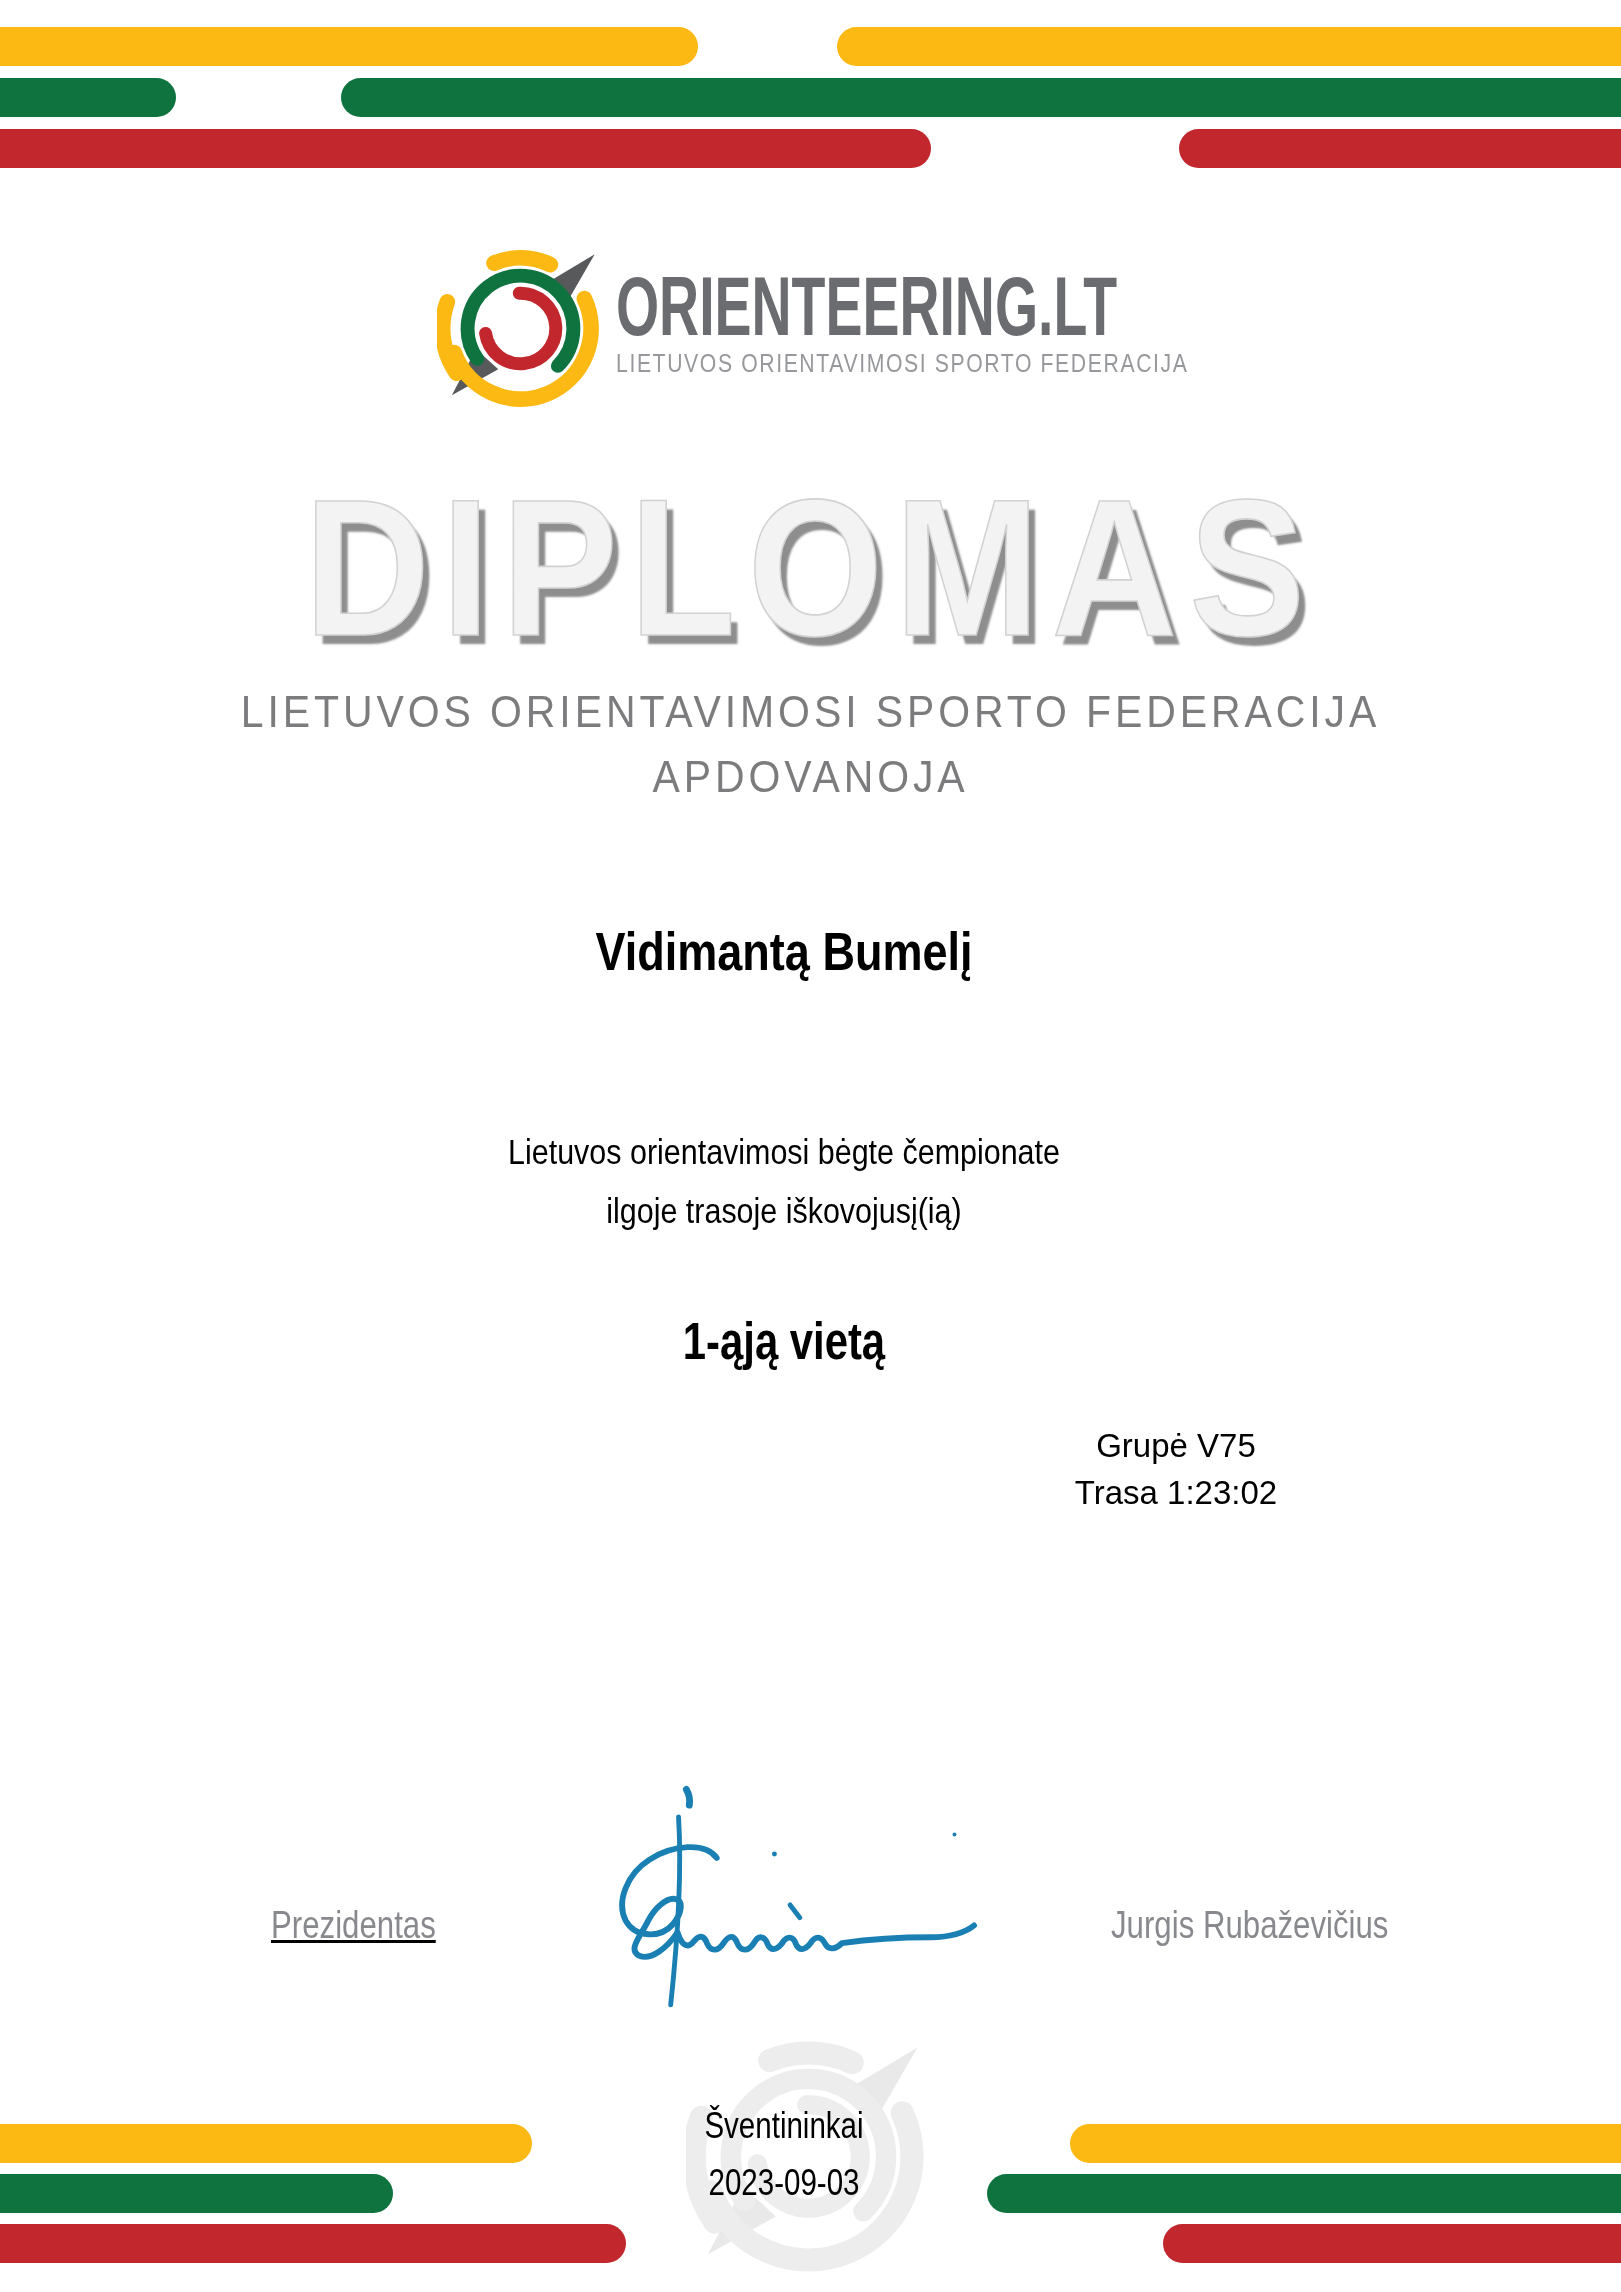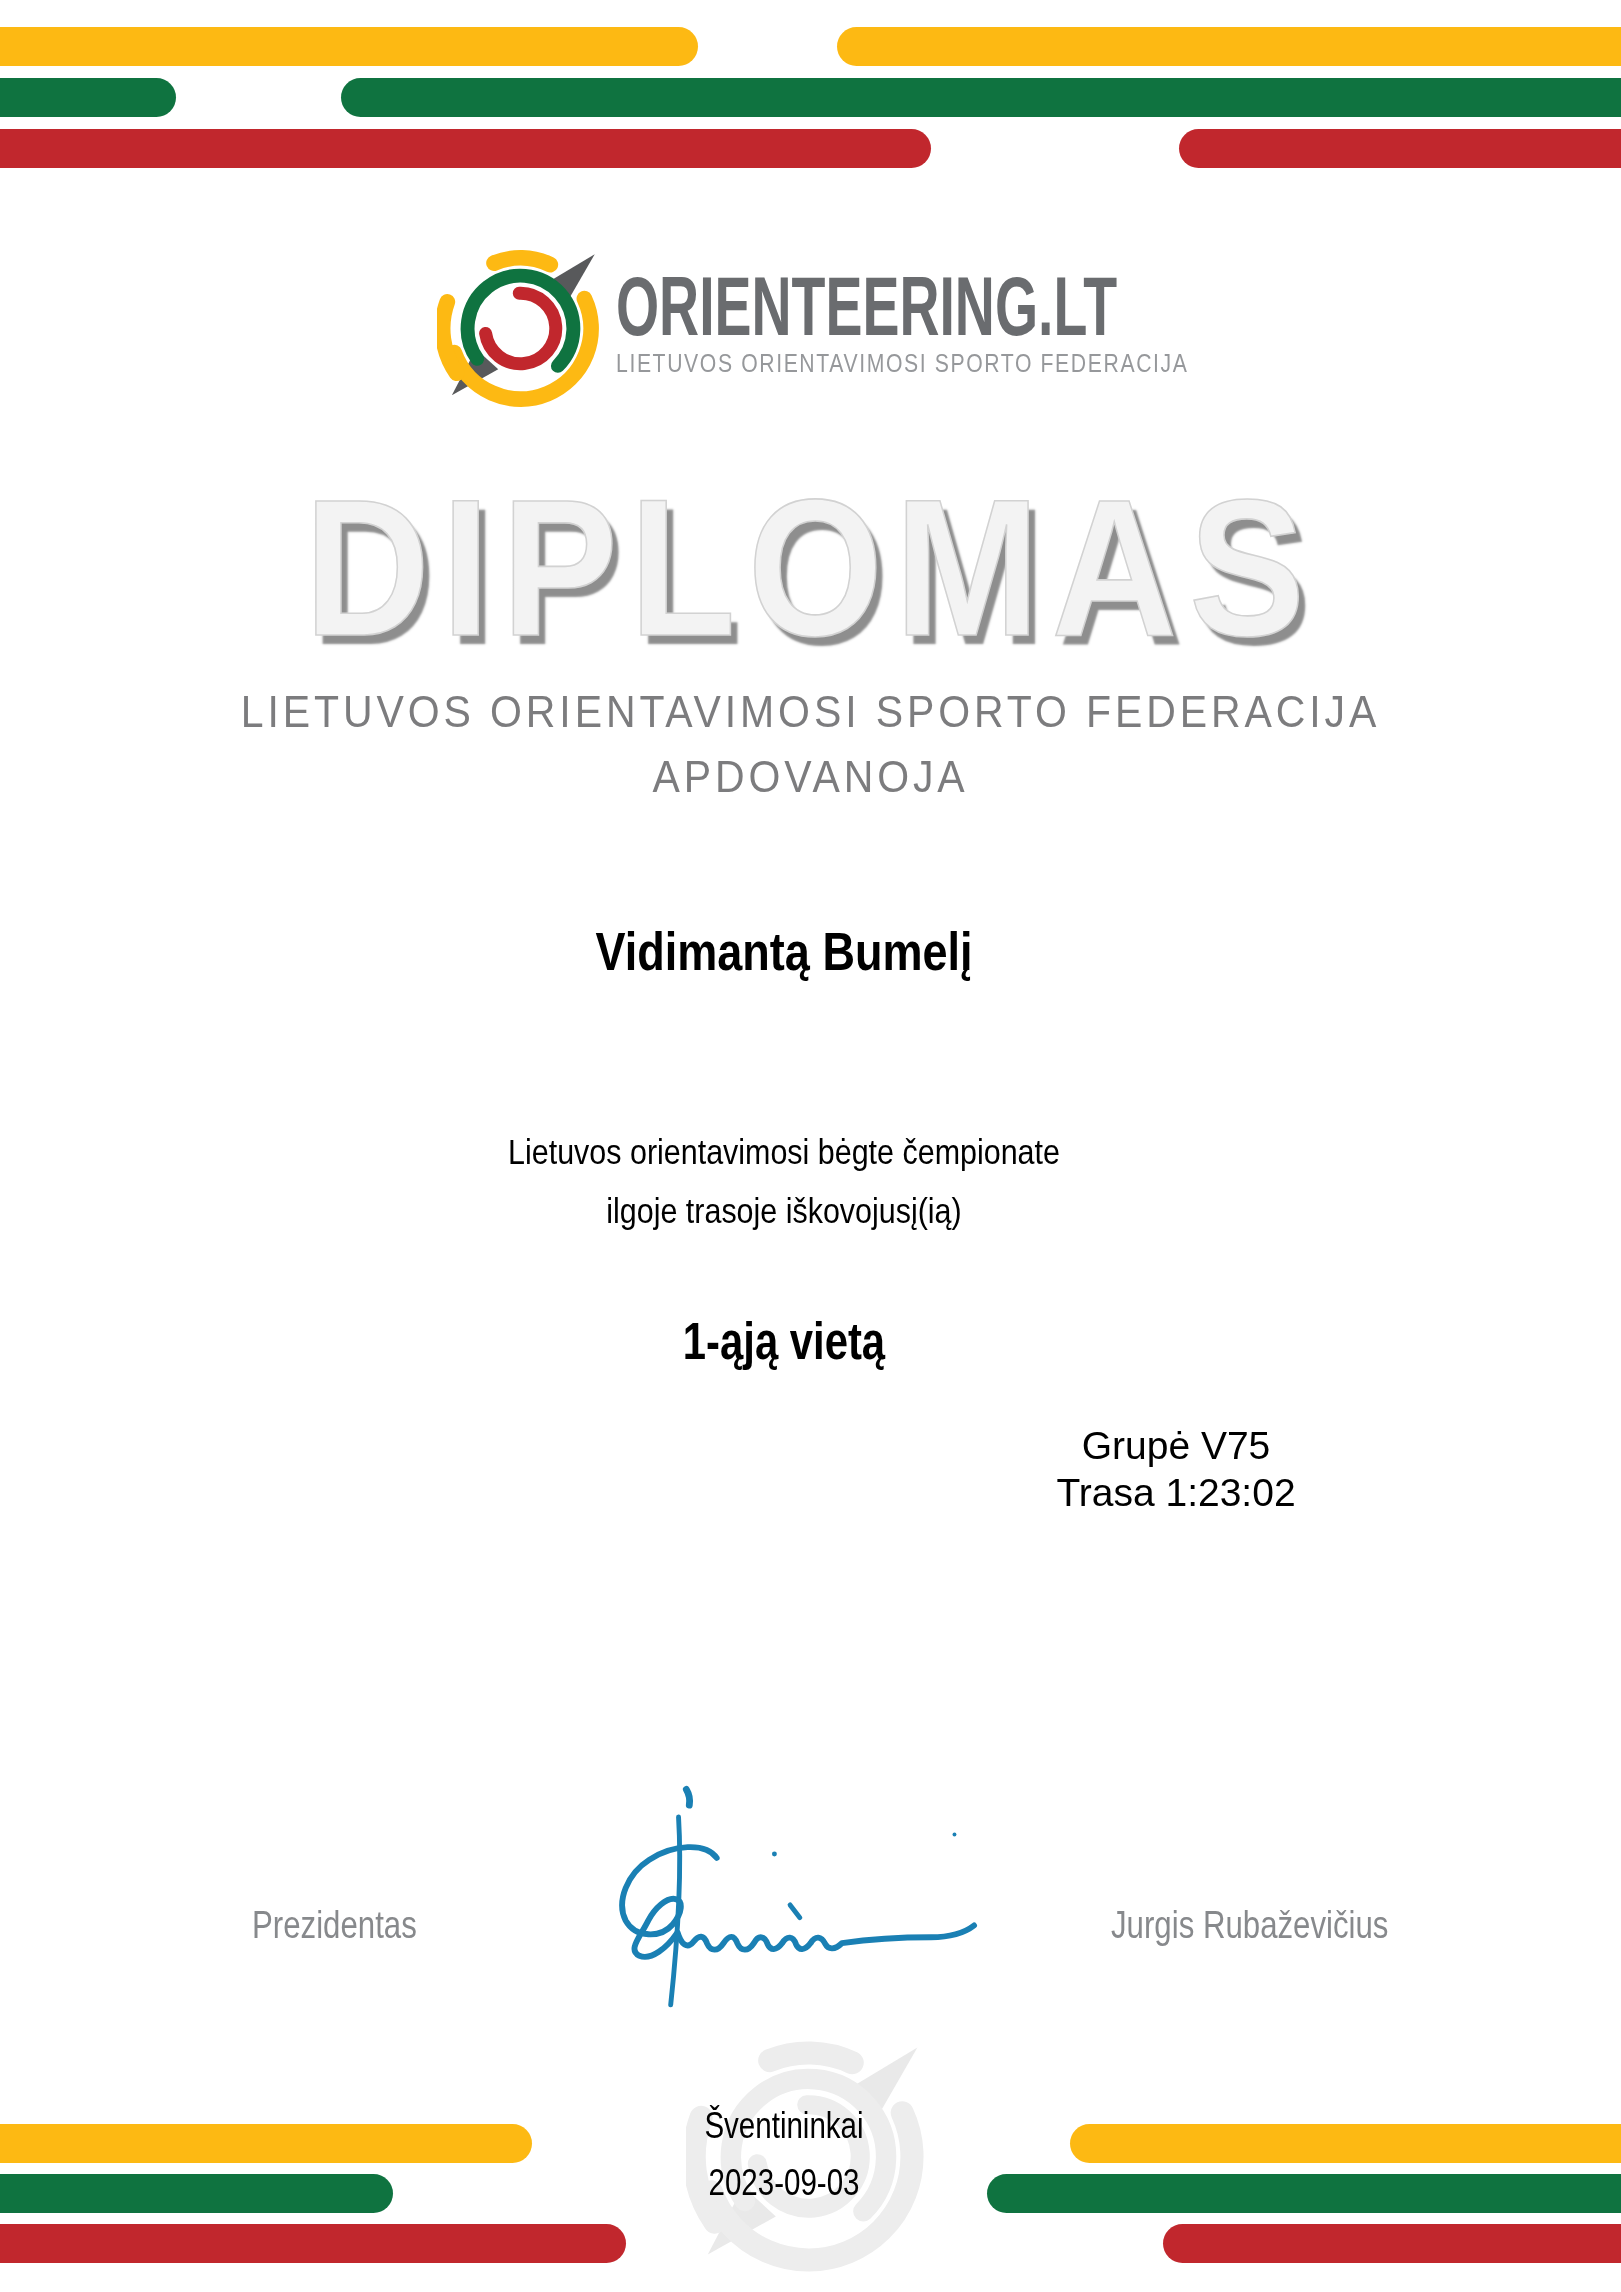--- a/index.html
+++ b/index.html
@@ -47,21 +47,21 @@
   }
 
   
   .c800{left:0;width:1568px;text-align:center;white-space:nowrap;color:#000;}
   .name{font-size:53px;font-weight:700;line-height:64px;transform:scaleX(.85);transform-origin:center top;}
   .event-line{font-size:35px;line-height:43px;transform:scaleX(.87);transform-origin:center top;}
   .place{font-size:51px;font-weight:700;line-height:61px;transform:scaleX(.82);transform-origin:center top;}
 
   
   .results{left:980px;top:1422px;width:392px;text-align:center;
-    font-size:39px;line-height:47px;color:#000;}
+    font-size:33px;line-height:47px;color:#000;}
 
   
   .sig-label{
     font-size:39px;line-height:47px;color:#87898C;white-space:nowrap;
     transform:scaleX(.80);transform-origin:left top;
   }
   .sig-stroke{fill:none;stroke:#1A80B4;stroke-linecap:round;stroke-linejoin:round;}
 
   
   .arc{fill:none;stroke-linecap:round;}
@@ -124,21 +124,21 @@
   </div>
 
   <svg class="abs" style="left:588px;top:1764px;z-index:2;" width="412" height="274" viewBox="0 0 420 280">
     <path class="sig-stroke" style="stroke-width:7;" d="M100,26 C103,31 104,36 103,42"></path>
     <path class="sig-stroke" style="stroke-width:5;" d="M92,54 C96,120 90,190 84,246"></path>
     <path class="sig-stroke" style="stroke-width:6;" d="M131,96 C120,80 86,82 62,98 C40,112 28,140 38,160 C48,178 74,178 86,164 C96,152 97,140 89,138 C80,136 68,147 61,160 C52,178 40,190 52,196 C64,201 80,188 91,172 C95,185 101,189 107,182 C113,174 118,175 121,183 C125,192 132,192 138,183 C144,174 149,175 152,183 C156,192 163,192 169,183 C174,174 180,176 183,184 C186,191 192,191 198,183 C203,175 209,176 212,184 C215,191 221,191 227,183 C232,175 238,176 242,184 C245,190 252,190 259,183 C280,180 315,177 350,177 C370,177 385,172 394,165"></path>
     <path class="sig-stroke" style="stroke-width:5;" d="M206,144 L216,157"></path>
     <circle cx="190" cy="92" r="2.5" fill="#1A80B4"></circle>
     <circle cx="374" cy="72" r="2" fill="#1A80B4"></circle>
   </svg>
-  <div class="abs" style="left:252px;top:1901px;">
+  <div class="abs" style="left:271px;top:1901px;text-decoration:underline;">
     <div class="sig-label">Prezidentas</div>
   </div>
   <div class="abs" style="left:1111px;top:1901px;">
     <div class="sig-label">Jurgis Rubaževičius</div>
   </div>
 
   <svg class="abs wm" style="left:686px;top:2034px;z-index:1;" width="245" height="245" viewBox="0 0 180 180">
     <polygon class="needle" points="170,10 120,40 140,62"></polygon>
     <polygon class="needle" points="16,162 66,134 42,112"></polygon>
     <path class="arc arc-yellow" d="M158.9 57.9 A76 76 0 1 1 18.6 116.0"></path>

